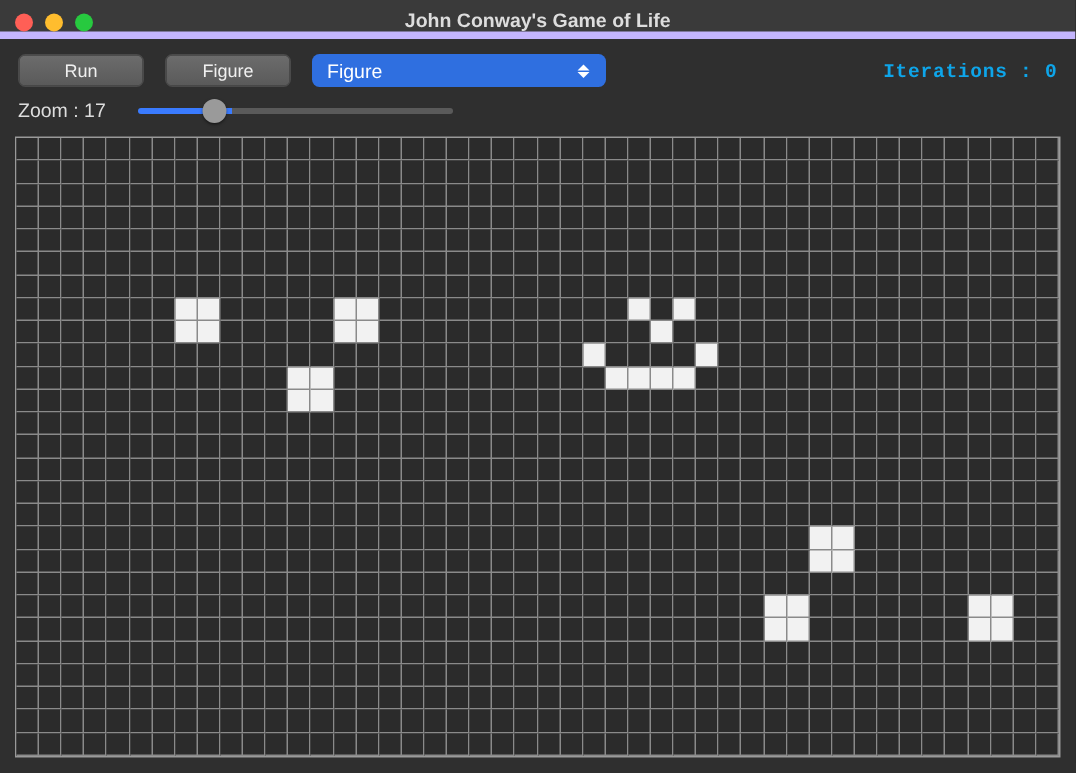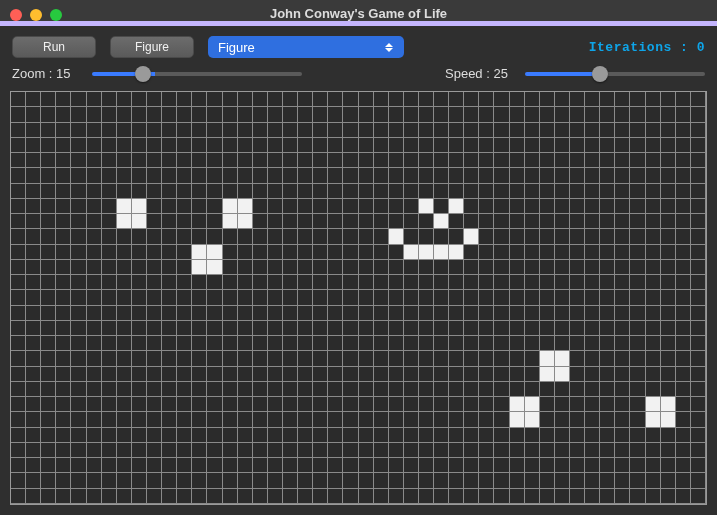--- a/index.html
+++ b/index.html
@@ -127,26 +127,22 @@
       <div class="spacer"></div>
       <div class="iter">
         <span>Iterations :</span>
         <span> </span>
         <span>0</span>
       </div>
     </div>
 
     <div class="row2">
       <div class="seg1">
-        <span class="label">Zoom : 15</span>
+        <span class="label">Zoom : 17</span>
         <input id="zoom-slider" type="range" style="--p: 30%;" value="15" min="5" max="50">
-      </div>
-      <div class="seg2">
-        <span class="label">Speed : 25</span>
-        <input id="speed-slider" type="range" style="--p: 42%;" value="25" min="1" max="60">
       </div>
     </div>
   </div>
 
   <div class="board-wrap">
     <div class="board">
       <div class="grid" id="grid" style="grid-template-columns: repeat(46, 1fr); grid-template-rows: repeat(27, 1fr);">
           <div class="cell"></div>
           <div class="cell"></div>
           <div class="cell"></div>

